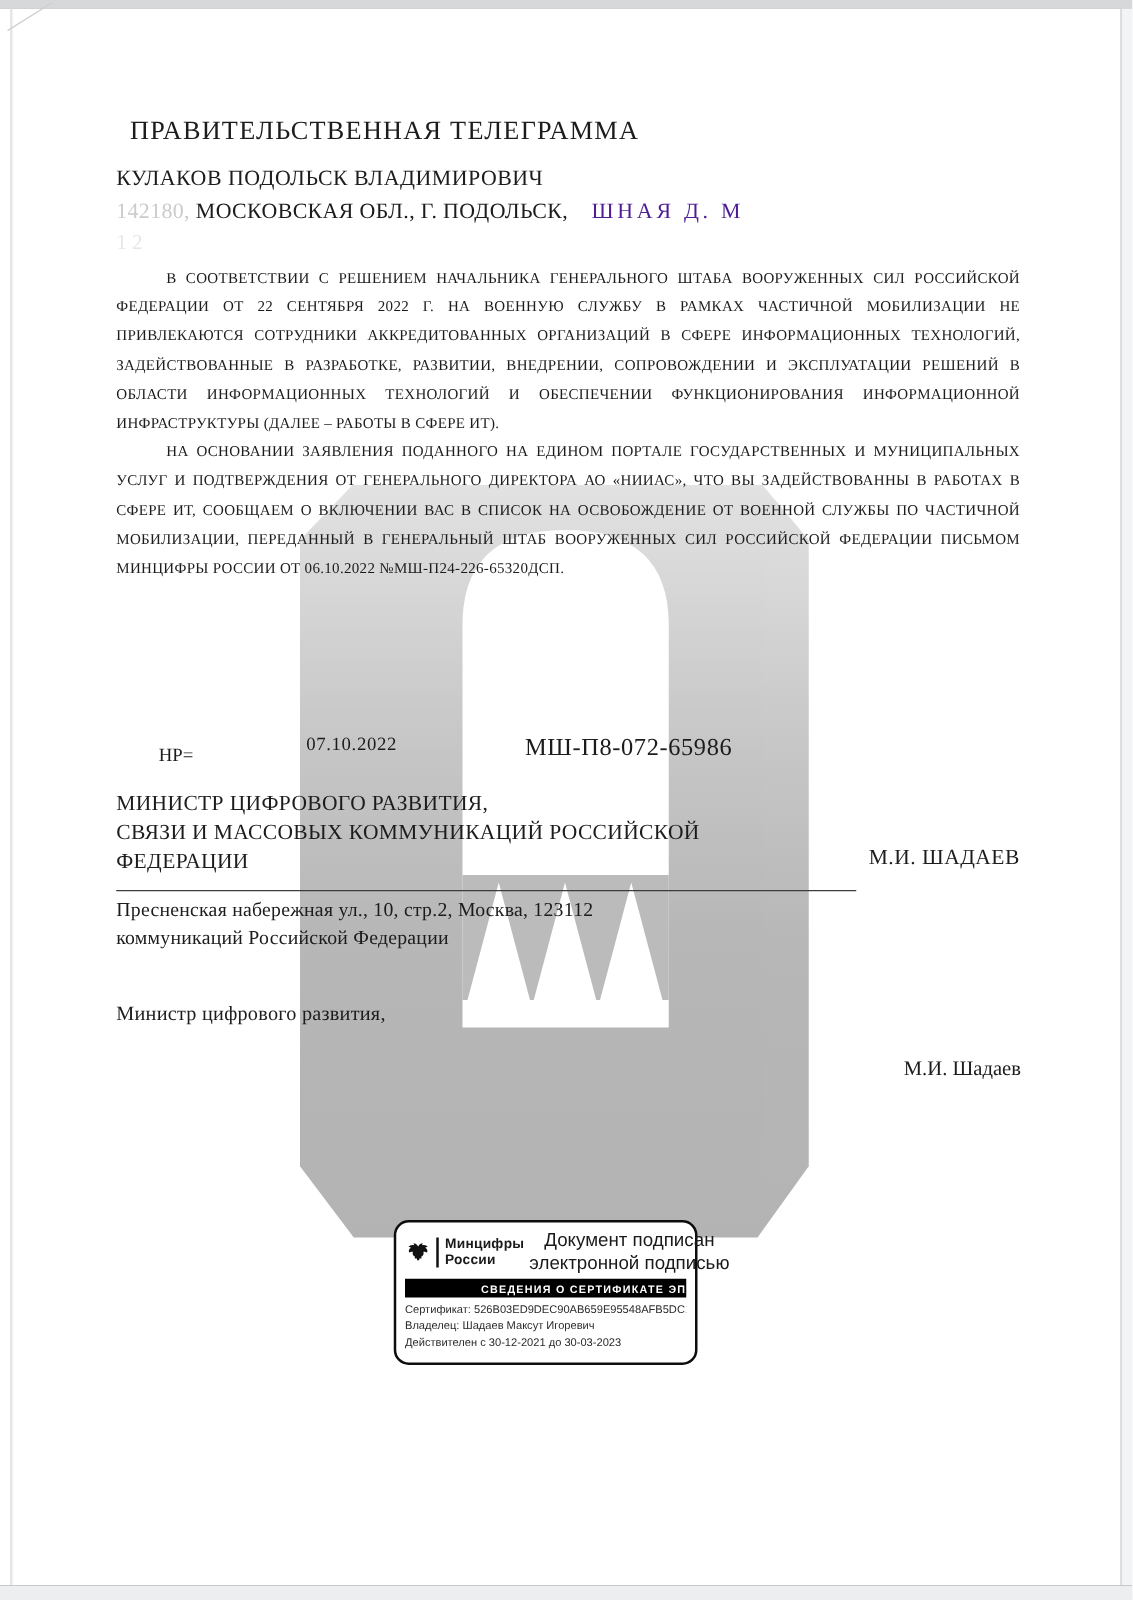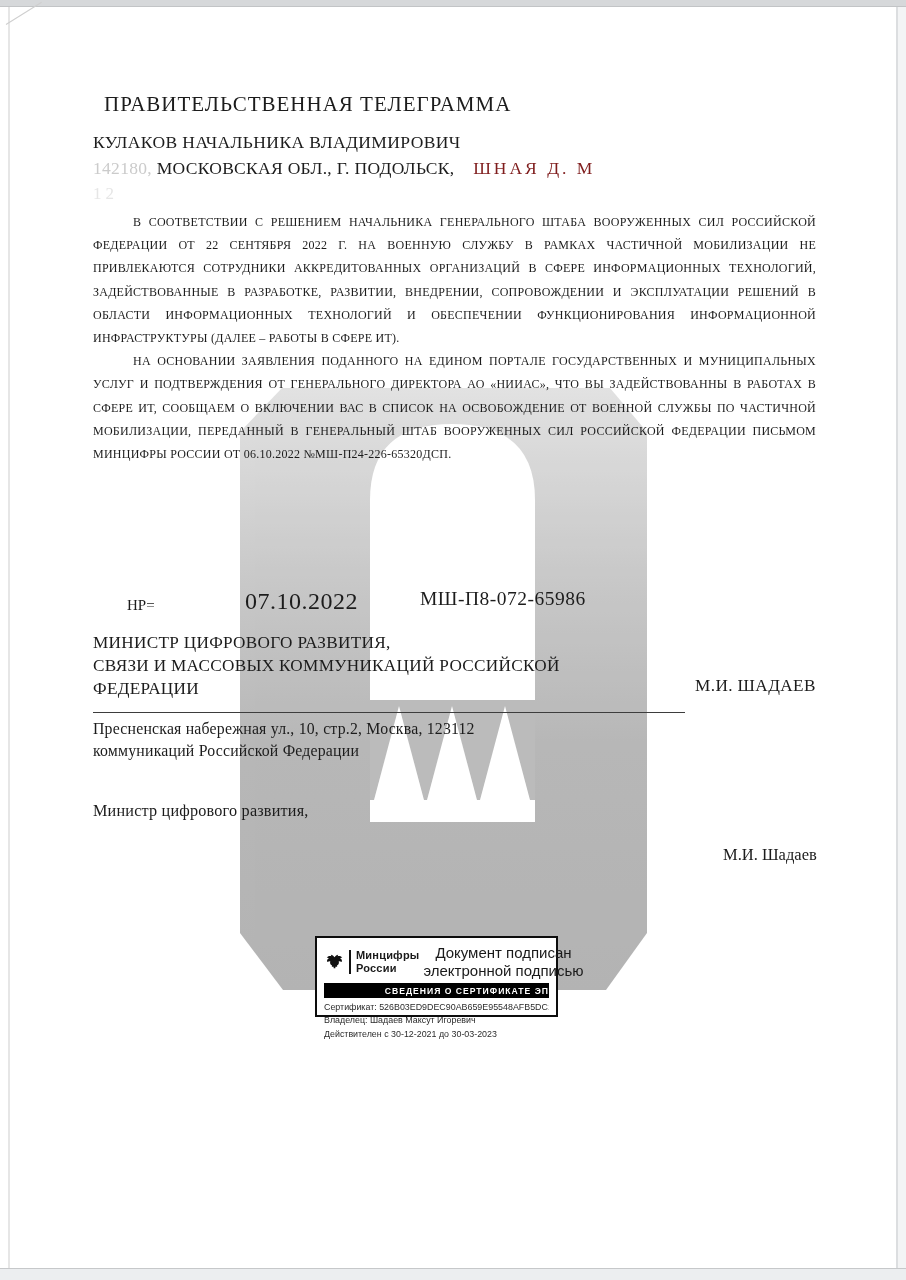--- a/index.html
+++ b/index.html
@@ -19,47 +19,47 @@
   .edge-bottom{position:absolute;left:0;top:1269px;width:906px;height:11px;background:#eceef0;}
   .corner-artifact{position:absolute;left:6px;top:24px;width:42px;height:1px;background:#cfcfcf;transform:rotate(-32deg);transform-origin:left center;}
 
   .wm{position:absolute;left:0;top:0;width:906px;height:1280px;z-index:0;}
   .txt{position:absolute;z-index:1;white-space:nowrap;}
 
   .doc-title{left:104px;top:92px;font-size:21px;letter-spacing:1px;font-family:Liberation Serif, serif;}
   .recipient-name{left:93px;top:132px;font-size:17.5px;letter-spacing:.4px;}
   .addr-line1{left:93px;top:158px;font-size:17.5px;letter-spacing:.3px;}
   .addr-zip{color:#cbcbcb;}
-  .addr-redact1{color:#7f1d1d;letter-spacing:3px;margin-left:14px;}
+  .addr-redact1{color:#4c1d95;letter-spacing:3px;margin-left:14px;}
   .addr-line2{left:93px;top:184px;font-size:17px;color:#e6e6e6;letter-spacing:4px;}
 
   .body-copy{
     left:93px;top:211px;width:723px;white-space:normal;
     font-size:12px;line-height:23.2px;letter-spacing:.25px;
     text-align:justify;
   }
   .body-copy p{margin:0;text-indent:40px;}
 
   .nr-label{left:127px;top:597px;font-size:15px;}
-  .nr-date{left:245px;top:588px;font-size:24px;letter-spacing:.5px;}
+  .nr-date{left:245px;top:588px;font-size:15px;letter-spacing:.5px;}
   .nr-number{left:420px;top:588px;font-size:19.5px;letter-spacing:.5px;}
 
   .minister-caps{left:93px;top:632px;font-size:17.2px;line-height:22.8px;letter-spacing:.3px;}
   .minister-caps-name{left:695px;top:676px;font-size:17.2px;letter-spacing:.4px;}
 
   .sign-rule{position:absolute;left:93px;top:712px;width:592px;height:1.3px;background:#3d3d3d;z-index:1;}
 
   .footer-addr{left:93px;top:718px;font-size:15.8px;line-height:21.8px;letter-spacing:.2px;}
   .minister-lower{left:93px;top:801px;font-size:16.2px;line-height:21.8px;letter-spacing:.2px;}
   .minister-lower-name{left:723px;top:845px;font-size:16.5px;}
 
   
   .stamp{
-    position:absolute;left:315px;top:936px;width:243px;height:81px;
-    background:#ffffff;border:2.5px solid #0d0d0d;border-radius:0;
+    position:absolute;left:315px;top:976px;width:243px;height:116px;
+    background:#ffffff;border:2.5px solid #0d0d0d;border-radius:12px;
     box-sizing:border-box;padding:6px 7px 4px 7px;z-index:3;
     font-family:"Liberation Sans","DejaVu Sans",sans-serif;color:#1a1a1a;
   }
   .stamp-head{display:flex;align-items:center;}
   .stamp-eagle{width:21px;height:21px;flex:0 0 auto;}
   .stamp-sep{width:2px;height:24px;background:#111;margin:0 5px 0 4px;flex:0 0 auto;}
   .stamp-org{font-size:11px;font-weight:bold;line-height:1.12;letter-spacing:.2px;}
   .stamp-signed{flex:1;text-align:center;font-size:15px;font-weight:normal;line-height:1.18;margin-left:4px;white-space:nowrap;}
   .stamp-bar{
     margin-top:4px;background:#000;color:#fff;text-align:right;
@@ -100,21 +100,21 @@
 
       <rect x="370" y="700" width="165" height="100" fill="#a8a8a8"></rect>
 
       <polygon points="374,800 399,706 424,800" fill="#ffffff"></polygon>
       <polygon points="427,800 452,706 477,800" fill="#ffffff"></polygon>
       <polygon points="480,800 505,706 530,800" fill="#ffffff"></polygon>
     </g>
   </svg>
 
   <div class="txt doc-title">ПРАВИТЕЛЬСТВЕННАЯ ТЕЛЕГРАММА</div>
-  <div class="txt recipient-name">КУЛАКОВ НАЧАЛЬНИКА ВЛАДИМИРОВИЧ</div>
+  <div class="txt recipient-name">КУЛАКОВ ПОДОЛЬСК ВЛАДИМИРОВИЧ</div>
 
   <div class="txt addr-line1">
     <span class="addr-zip">142180,</span>
     <span>МОСКОВСКАЯ ОБЛ., Г. ПОДОЛЬСК,</span>
     <span class="addr-redact1">ШНАЯ Д. М</span>
   </div>
   <div class="txt addr-line2">12</div>
 
   <div class="txt body-copy">
     <p>В СООТВЕТСТВИИ С РЕШЕНИЕМ НАЧАЛЬНИКА ГЕНЕРАЛЬНОГО ШТАБА ВООРУЖЕННЫХ СИЛ РОССИЙСКОЙ ФЕДЕРАЦИИ ОТ 22 СЕНТЯБРЯ 2022 Г. НА ВОЕННУЮ СЛУЖБУ В РАМКАХ ЧАСТИЧНОЙ МОБИЛИЗАЦИИ НЕ ПРИВЛЕКАЮТСЯ СОТРУДНИКИ АККРЕДИТОВАННЫХ ОРГАНИЗАЦИЙ В СФЕРЕ ИНФОРМАЦИОННЫХ ТЕХНОЛОГИЙ, ЗАДЕЙСТВОВАННЫЕ В РАЗРАБОТКЕ, РАЗВИТИИ, ВНЕДРЕНИИ, СОПРОВОЖДЕНИИ И ЭКСПЛУАТАЦИИ РЕШЕНИЙ В ОБЛАСТИ ИНФОРМАЦИОННЫХ ТЕХНОЛОГИЙ И ОБЕСПЕЧЕНИИ ФУНКЦИОНИРОВАНИЯ ИНФОРМАЦИОННОЙ ИНФРАСТРУКТУРЫ (ДАЛЕЕ – РАБОТЫ В СФЕРЕ ИТ).</p>

